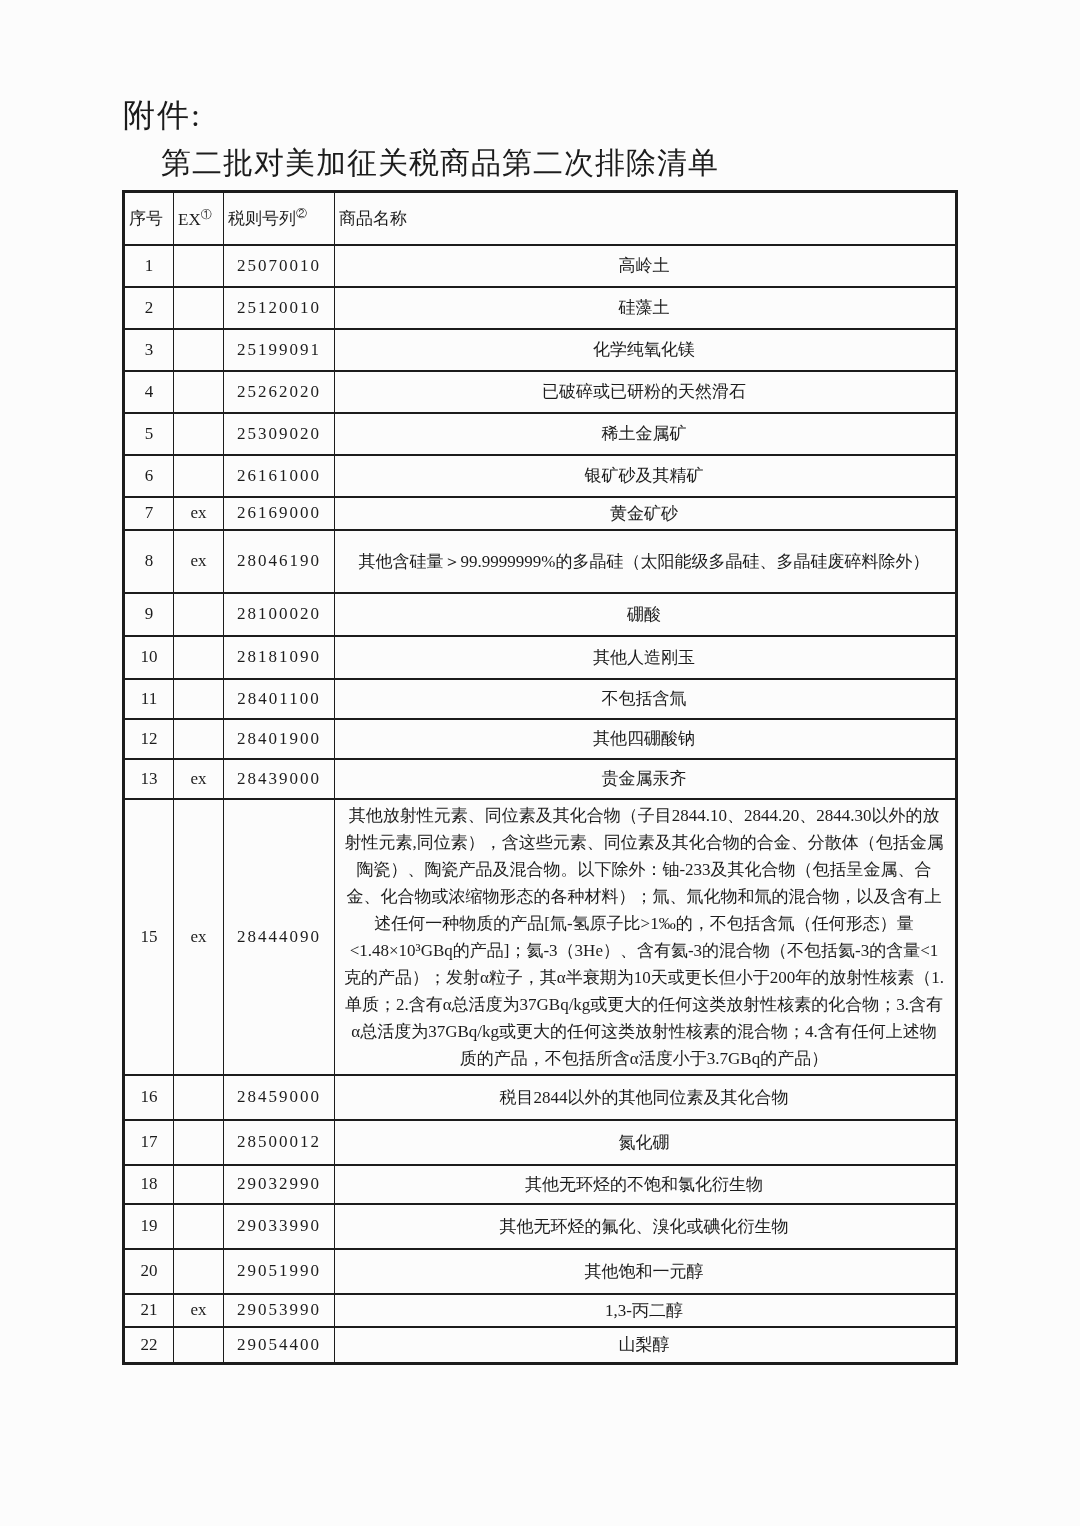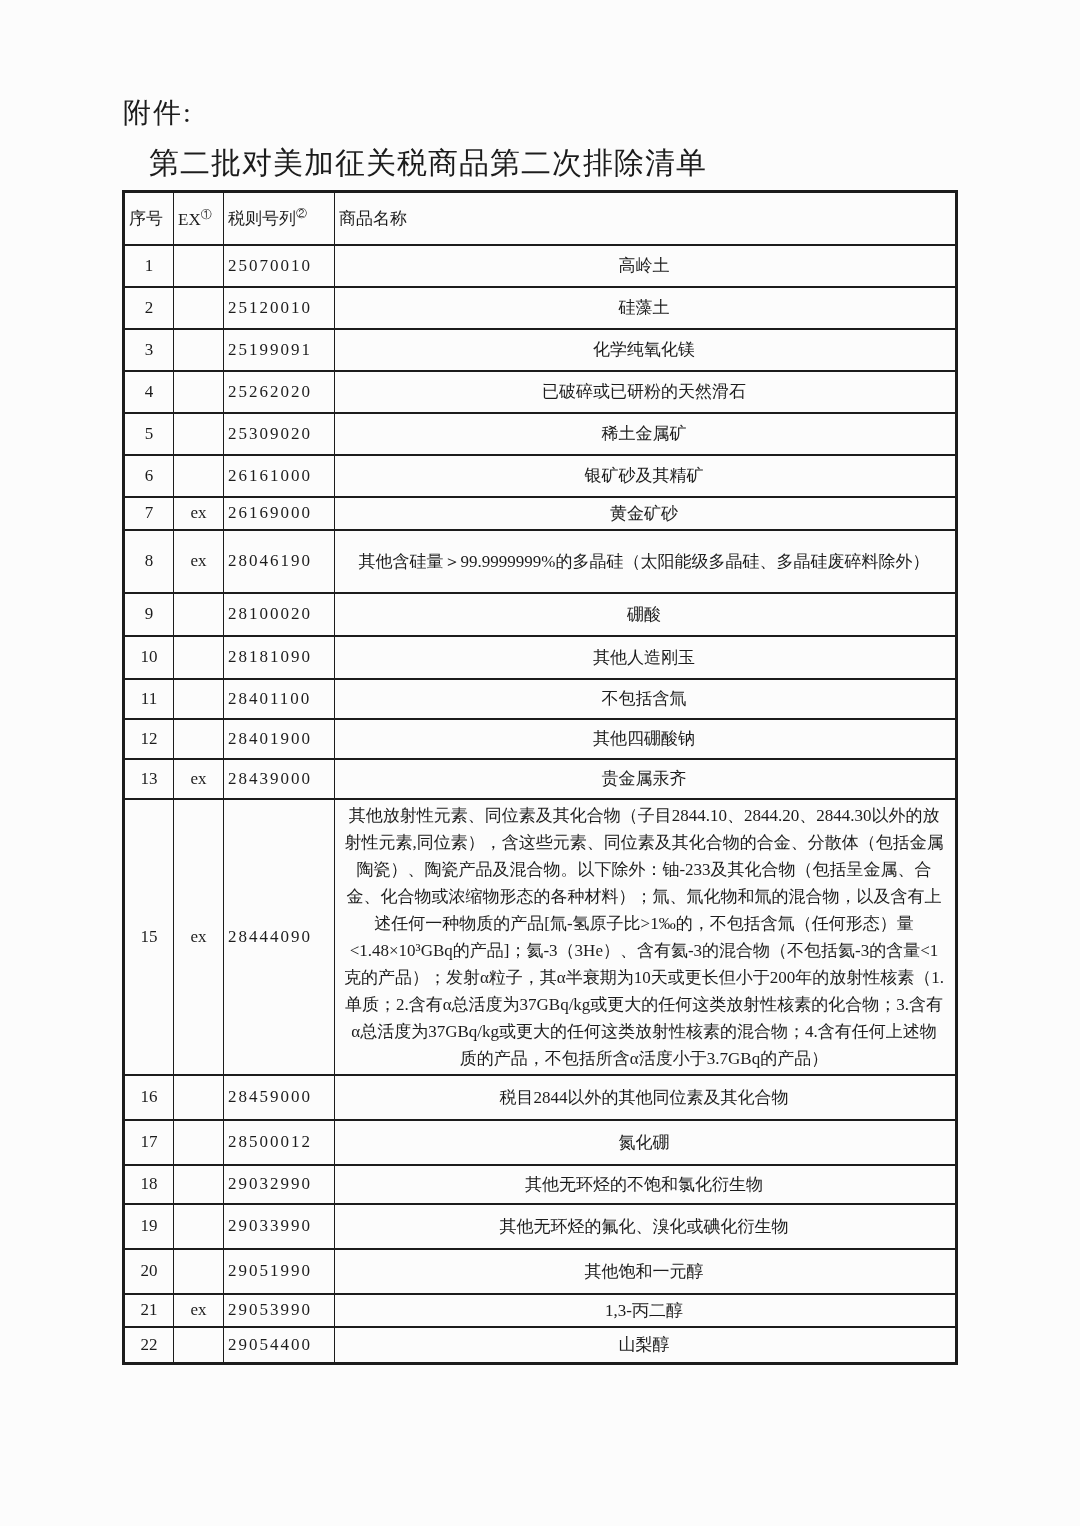--- a/index.html
+++ b/index.html
@@ -8,24 +8,24 @@
     background:#fcfcfc;
     color:#1c1c1c;
     font-family:"Liberation Serif","DejaVu Serif",serif;
     position:relative;
   }
   .page{
     position:absolute;left:0;top:0;width:1080px;height:1526px;
   }
   .attachment{
     position:absolute;left:123px;top:94px;
-    font-size:28px;letter-spacing:2px;
+    font-size:32px;letter-spacing:2px;
   }
   .doc-title{
-    position:absolute;left:0;top:143px;width:856px;
+    position:absolute;left:12px;top:143px;width:856px;
     text-align:center;
     font-size:30px;font-weight:400;letter-spacing:1px;
     margin:0;
   }
   table.exclusion{
     position:absolute;left:122px;top:190px;
     width:833px;
     border-collapse:collapse;
     table-layout:fixed;
     border:3px solid #1c1c1c;
@@ -43,21 +43,21 @@
   }
   col.c-index{width:50px;}
   col.c-ex{width:50px;}
   col.c-code{width:111px;}
   col.c-name{width:622px;}
   .exclusion thead tr{height:53px;}
   .exclusion thead th{text-align:left;font-size:17px;}
   .exclusion thead th sup{font-size:11px;}
   .exclusion td:nth-child(1){text-align:center;}
   .exclusion td:nth-child(2){text-align:center;font-family:"Liberation Serif",serif;}
-  .exclusion td:nth-child(3){text-align:left;letter-spacing:2px;}
+  .exclusion td:nth-child(3){text-align:center;letter-spacing:2px;}
   .exclusion td:nth-child(4){text-align:center;padding-left:8px;padding-right:10px;line-height:27px;}
   .exclusion tbody tr{height:42px;}
   .exclusion tbody tr:nth-child(7){height:33px;}
   .exclusion tbody tr:nth-child(8){height:63px;}
   .exclusion tbody tr:nth-child(9),
   .exclusion tbody tr:nth-child(10){height:43px;}
   .exclusion tbody tr:nth-child(11),
   .exclusion tbody tr:nth-child(12),
   .exclusion tbody tr:nth-child(13),
   .exclusion tbody tr:nth-child(14){height:40px;}

